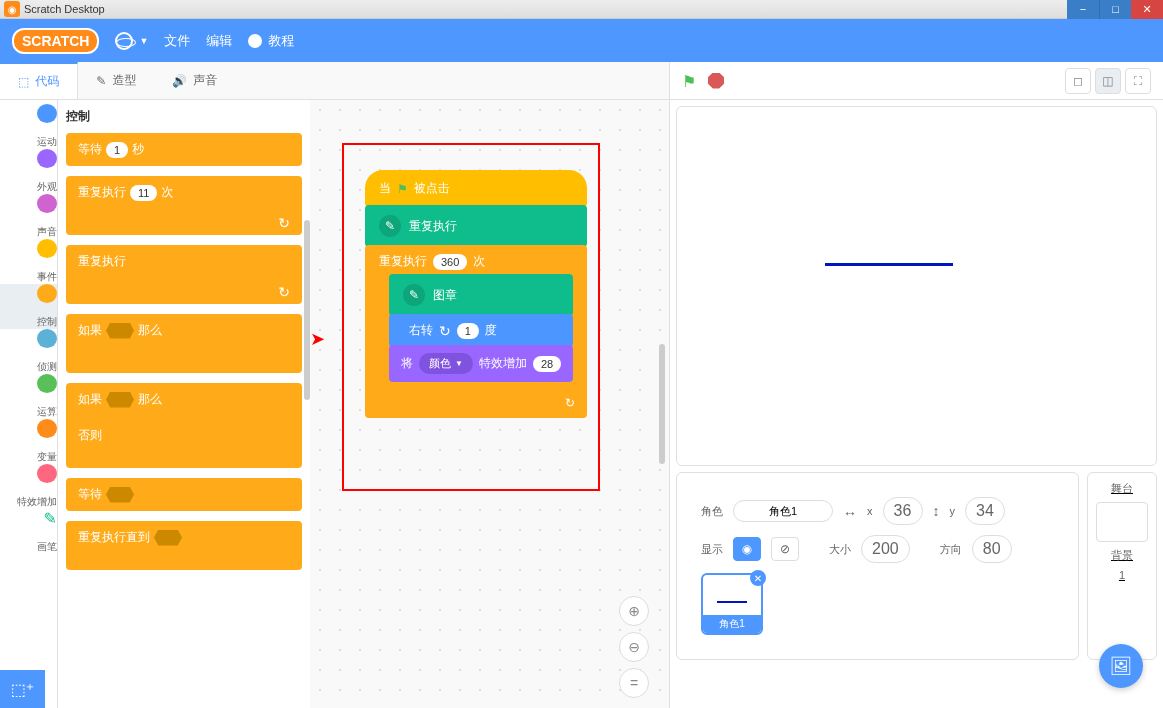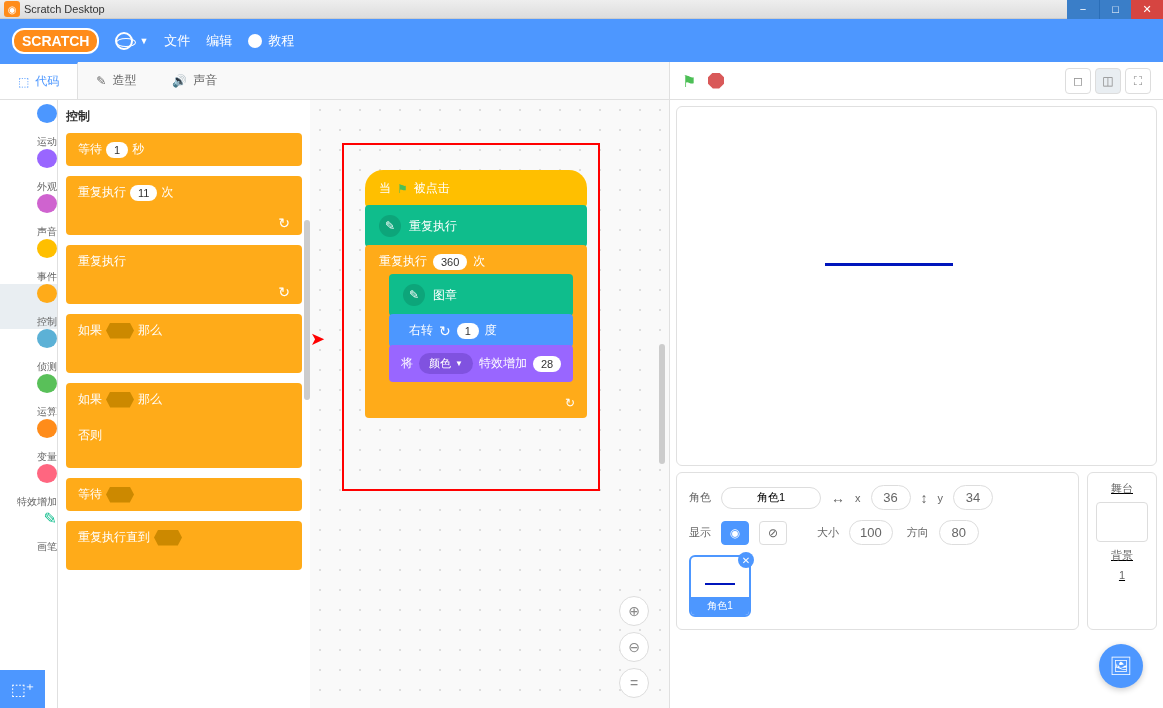--- a/index.html
+++ b/index.html
@@ -72,25 +72,25 @@
     .green-flag { width: 18px; height: 18px; color: #4cbf56; cursor: pointer; }
     .stop-btn { width: 16px; height: 16px; background: #d95959; border-radius: 3px; cursor: pointer; clip-path: polygon(30% 0%, 70% 0%, 100% 30%, 100% 70%, 70% 100%, 30% 100%, 0% 70%, 0% 30%); }
     .stage-controls { margin-left: auto; display: flex; gap: 4px; }
     .stage-ctrl { width: 26px; height: 26px; border: 1px solid #ddd; border-radius: 4px; display: flex; align-items: center; justify-content: center; cursor: pointer; color: #888; font-size: 12px; }
     .stage-ctrl.active { background: #e9eef2; }
     
     .stage { flex: 0 0 360px; background: #fff; margin: 6px; border: 1px solid #e0e0e0; border-radius: 6px; position: relative; }
     .blue-line { position: absolute; top: 156px; left: 148px; width: 128px; height: 3px; background: #0015bc; }
     
     .sprite-row { display: flex; gap: 8px; padding: 0 6px; }
-    .sprite-panel { flex: 1; background: #fff; border: 1px solid #e0e0e0; border-radius: 6px; padding: 12px; }
+    .sprite-panel { flex: 1; background: #fff; border: 1px solid #e0e0e0; border-radius: 6px; padding: 24px; }
     .sprite-info-row { display: flex; align-items: center; gap: 10px; font-size: 11px; color: #666; margin-bottom: 10px; }
     .sprite-input { border: 1px solid #ddd; border-radius: 14px; padding: 4px 10px; font-size: 11px; width: 100px; text-align: center; }
     .si-label { font-size: 11px; }
-    .si-val { border: 1px solid #ddd; border-radius: 14px; padding: 4px 10px; font-size: 13px; min-width: 40px; text-align: center; }
+    .si-val { border: 1px solid #ddd; border-radius: 14px; padding: 4px 10px; font-size: 16px; min-width: 40px; text-align: center; }
     .arrow-h { font-size: 14px; }
     .arrow-v { font-size: 14px; }
     .vis-btn { width: 28px; height: 24px; border: 1px solid #ddd; border-radius: 4px; display: flex; align-items: center; justify-content: center; cursor: pointer; font-size: 12px; }
     .vis-btn.active { background: #4d97ff; color: #fff; border-color: #4d97ff; }
     
     .sprites-list { display: flex; gap: 8px; }
     .sprite-thumb { width: 62px; height: 62px; border: 2px solid #4d97ff; border-radius: 6px; position: relative; display: flex; flex-direction: column; align-items: center; justify-content: center; cursor: pointer; }
     .sprite-thumb-close { position: absolute; top: -5px; right: -5px; width: 16px; height: 16px; background: #4d97ff; color: #fff; border-radius: 50%; font-size: 10px; display: flex; align-items: center; justify-content: center; }
     .sprite-thumb-img { width: 30px; height: 2px; background: #0015bc; margin-bottom: 4px; }
     .sprite-thumb-label { position: absolute; bottom: 0; left: 0; right: 0; background: #4d97ff; color: #fff; font-size: 10px; text-align: center; padding: 2px; border-radius: 0 0 4px 4px; }
@@ -321,22 +321,22 @@
           <span class="si-val">36</span>
           <span class="arrow-v">↕</span>
           <span class="si-label">y</span>
           <span class="si-val">34</span>
         </div>
         <div class="sprite-info-row">
           <span class="si-label">显示</span>
           <span class="vis-btn active">◉</span>
           <span class="vis-btn">⊘</span>
           <span class="si-label" style="margin-left:20px;">大小</span>
-          <span class="si-val">100</span>
-          <span class="si-label" style="margin-left:4px;">方向</span>
+          <span class="si-val">200</span>
+          <span class="si-label" style="margin-left:20px;">方向</span>
           <span class="si-val">80</span>
         </div>
         <div class="sprites-list">
           <div class="sprite-thumb">
             <span class="sprite-thumb-close">✕</span>
             <div class="sprite-thumb-img"></div>
             <div class="sprite-thumb-label">角色1</div>
           </div>
         </div>
       </div>

